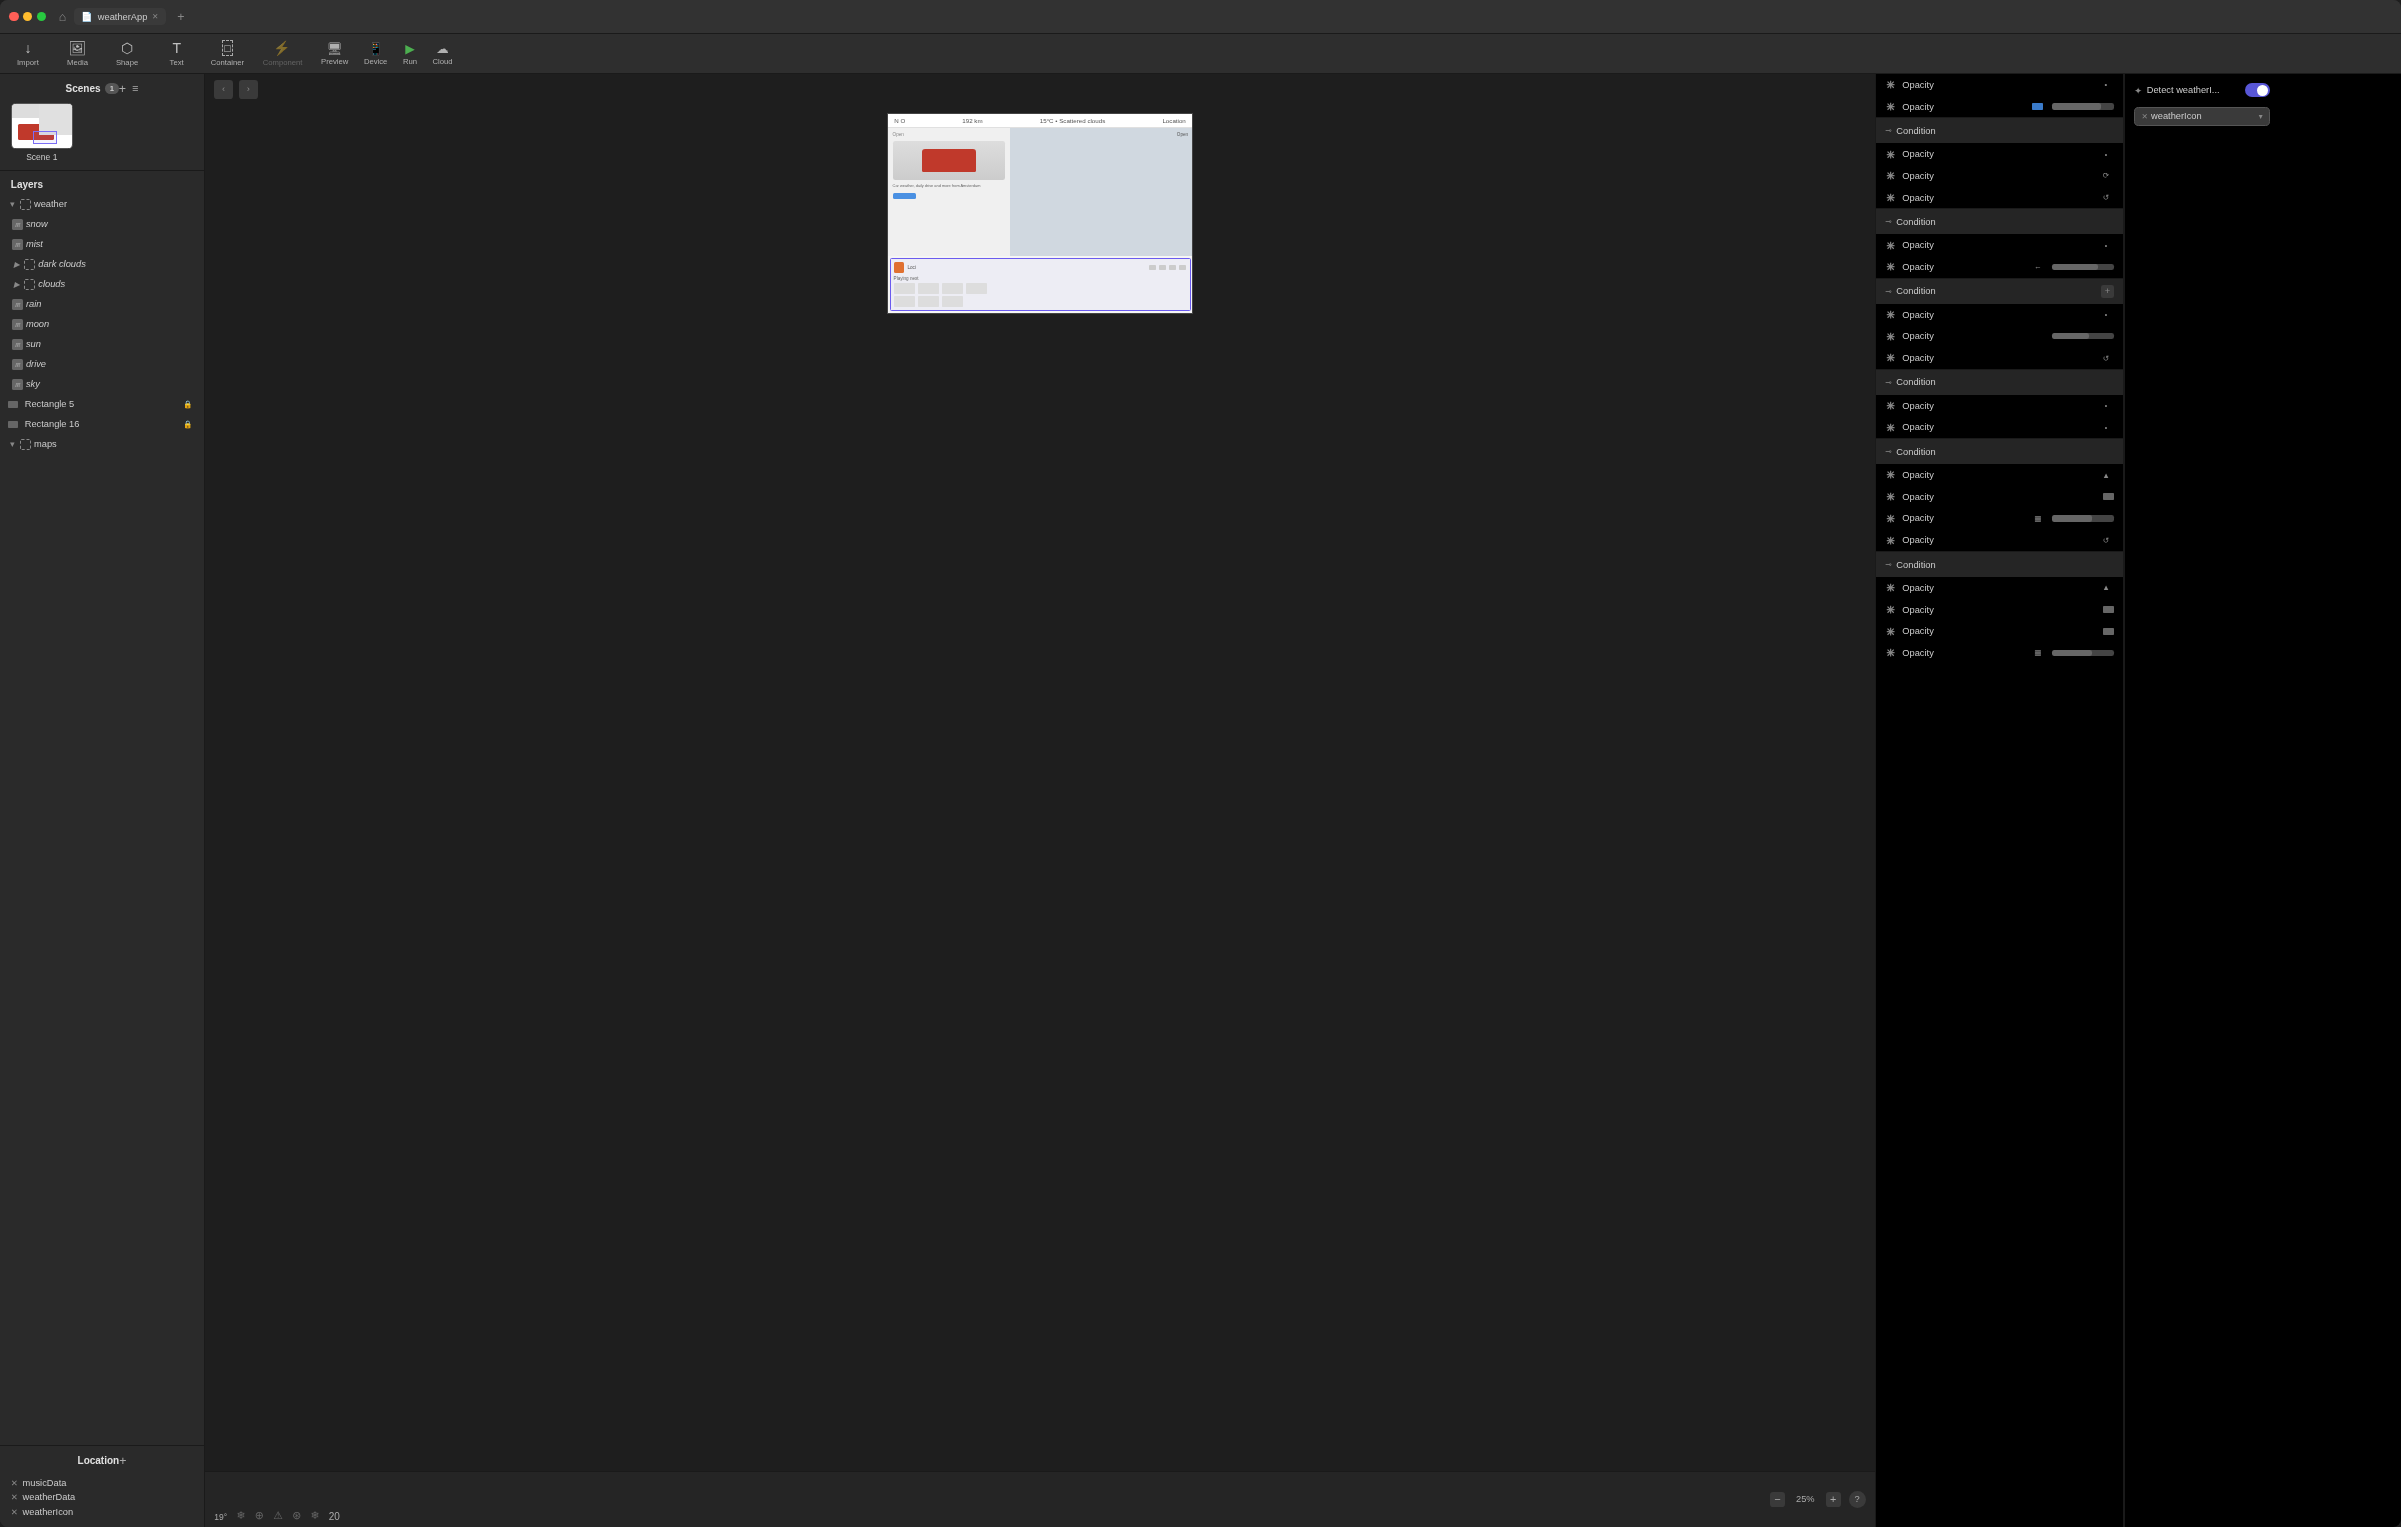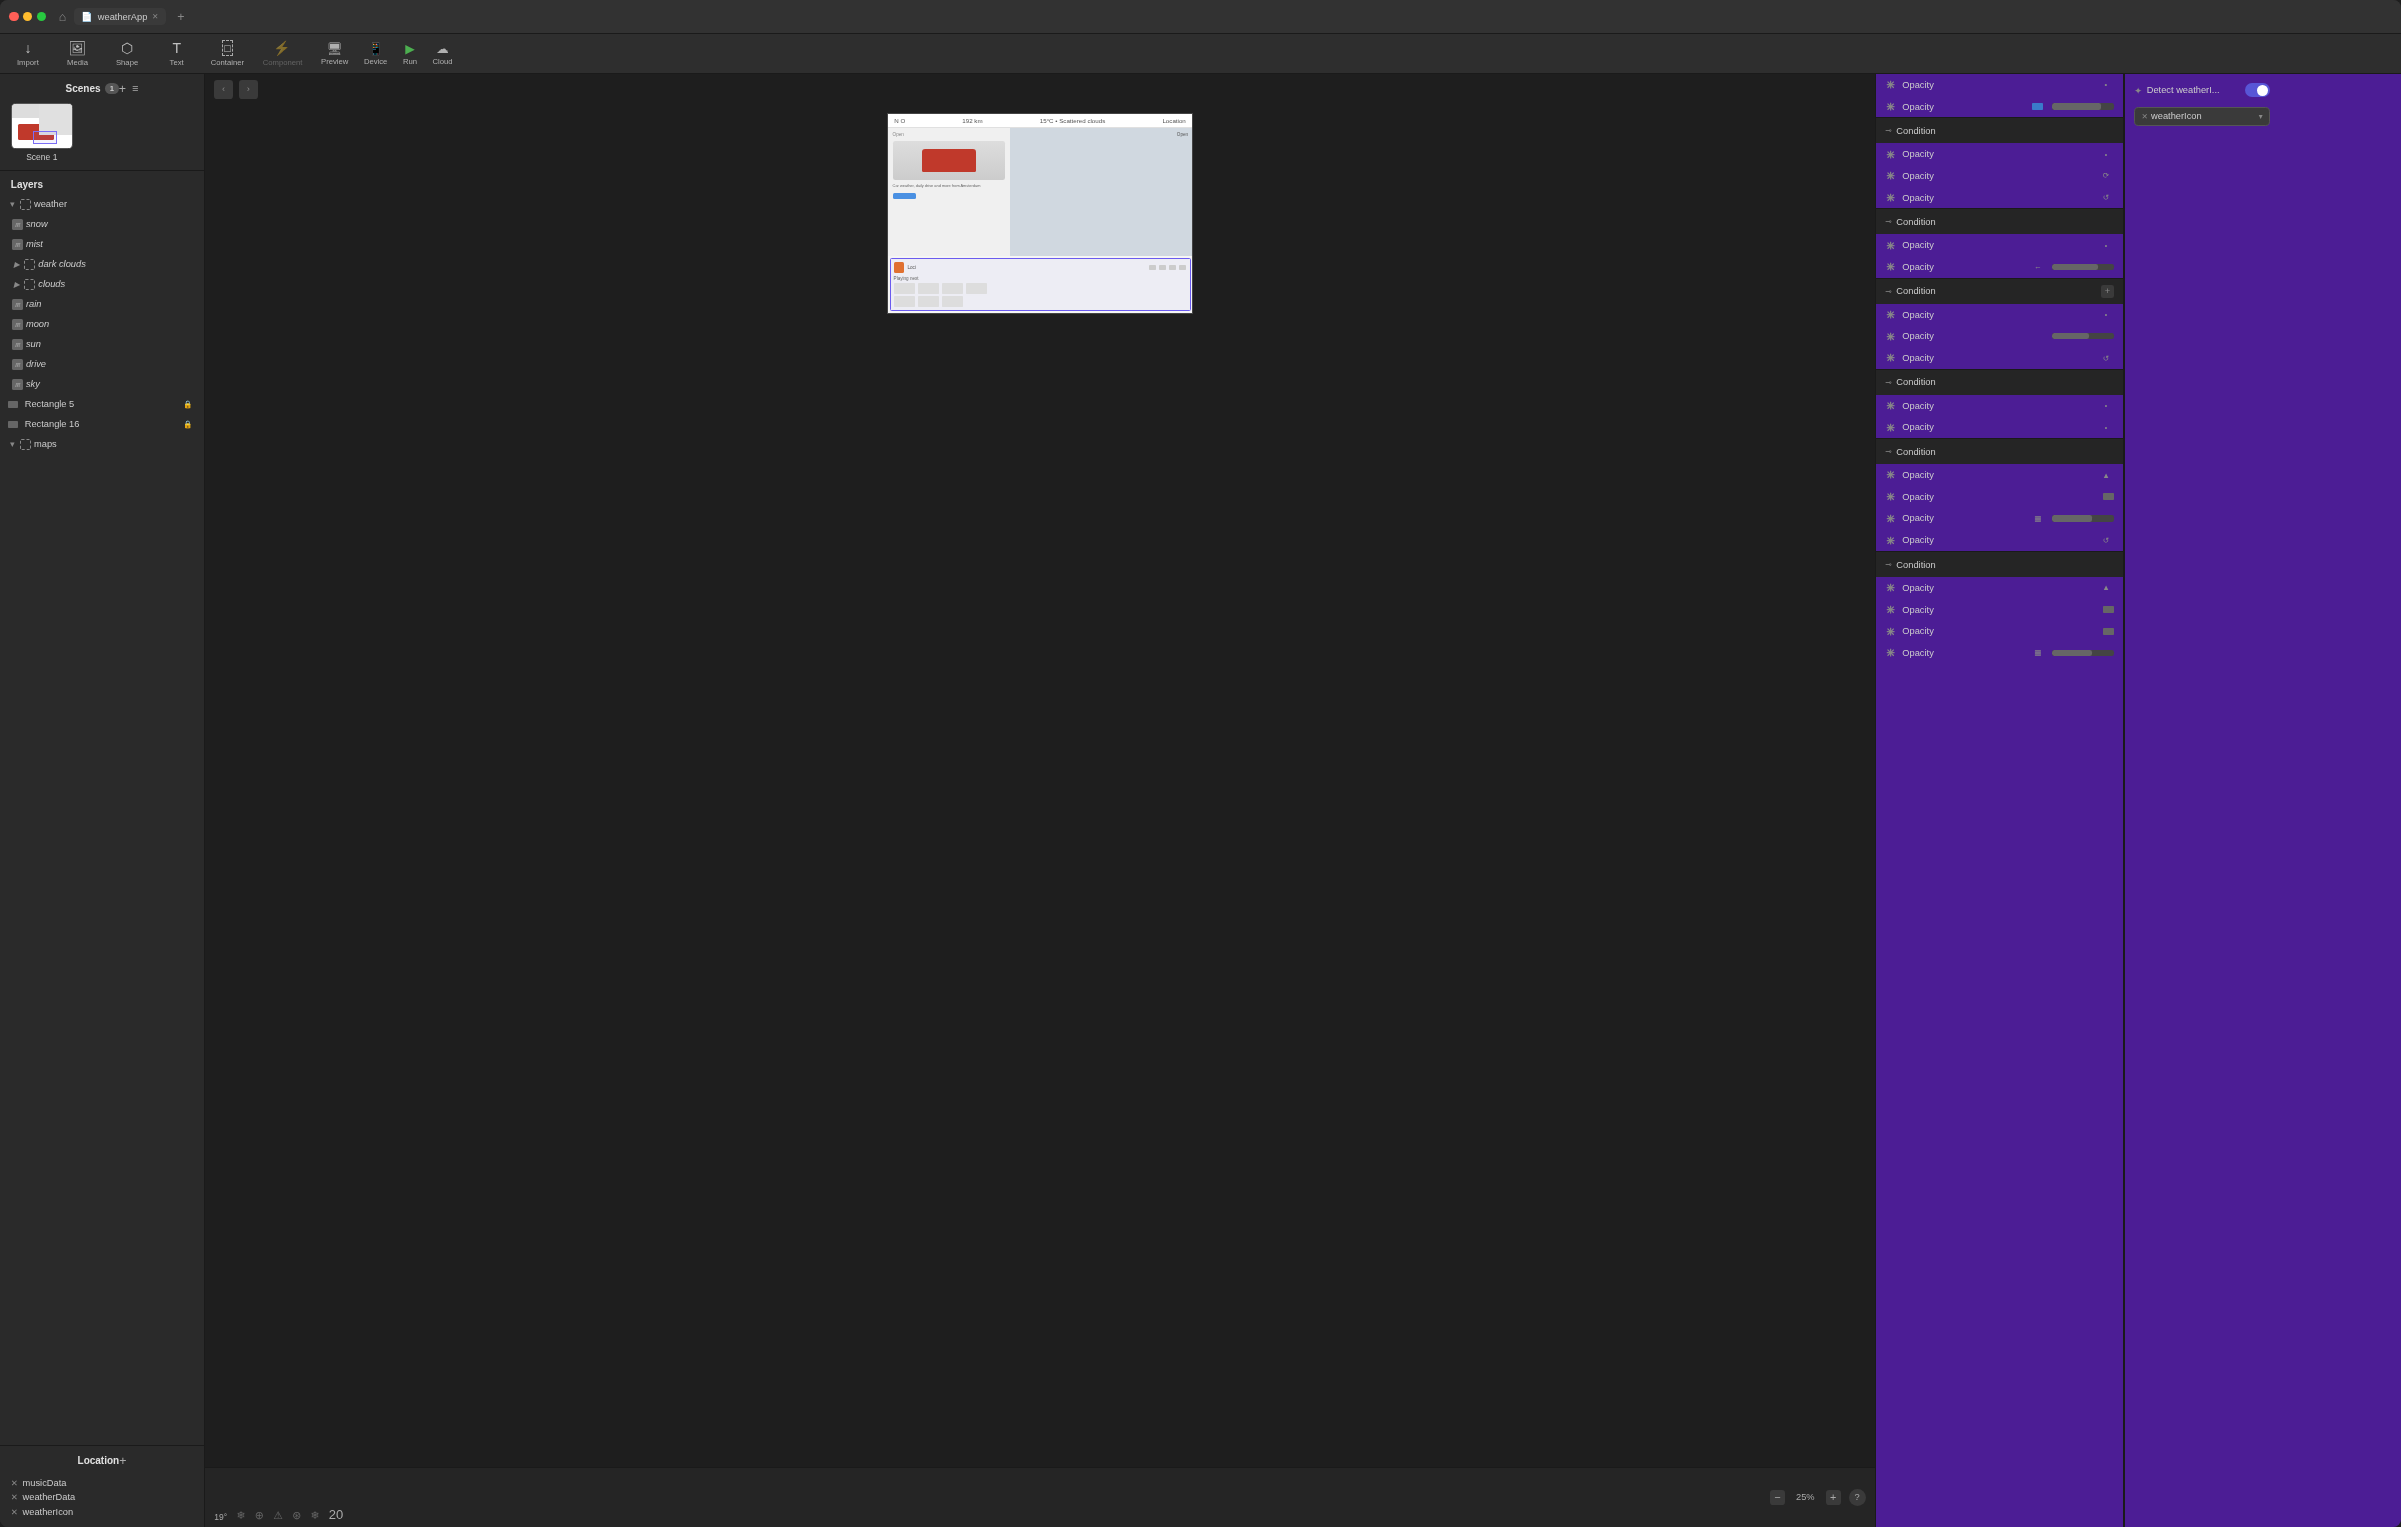--- a/index.html
+++ b/index.html
@@ -489,21 +489,21 @@
       align-items: center;
       justify-content: center;
       color: #aaa;
       font-size: 9.3px;
       cursor: pointer;
     }
 
     
     .sidebar-right {
       width: 526px;
-      background: #4c1d95;
+      background: #000000;
       border-left: 0.8px solid #1a1a1a;
       display: flex;
       flex-shrink: 0;
       overflow: hidden;
     }
 
     
     .conditions-panel {
       width: 248px;
       border-right: 0.8px solid #1a1a1a;
@@ -953,21 +953,21 @@
       </div>
 
       <div class="canvas-bottom">
         <div class="canvas-bottom-icons">
           <span class="bottom-icon" style="font-size:8.5px;color:#aaa;">19°</span>
           <span class="bottom-icon">❄</span>
           <span class="bottom-icon">⊕</span>
           <span class="bottom-icon">⚠</span>
           <span class="bottom-icon">⊛</span>
           <span class="bottom-icon">❄</span>
-          <span class="bottom-icon" style="font-size:13px;color:#aaa;margin-top:35px;">20</span>
+          <span class="bottom-icon" style="font-size:10px;color:#aaa;margin-top:35px;">20</span>
         </div>
         <div class="zoom-controls">
           <div class="zoom-btn">−</div>
           <span class="zoom-label">25%</span>
           <div class="zoom-btn">+</div>
         </div>
         <div class="help-btn">?</div>
       </div>
     </div>
 

